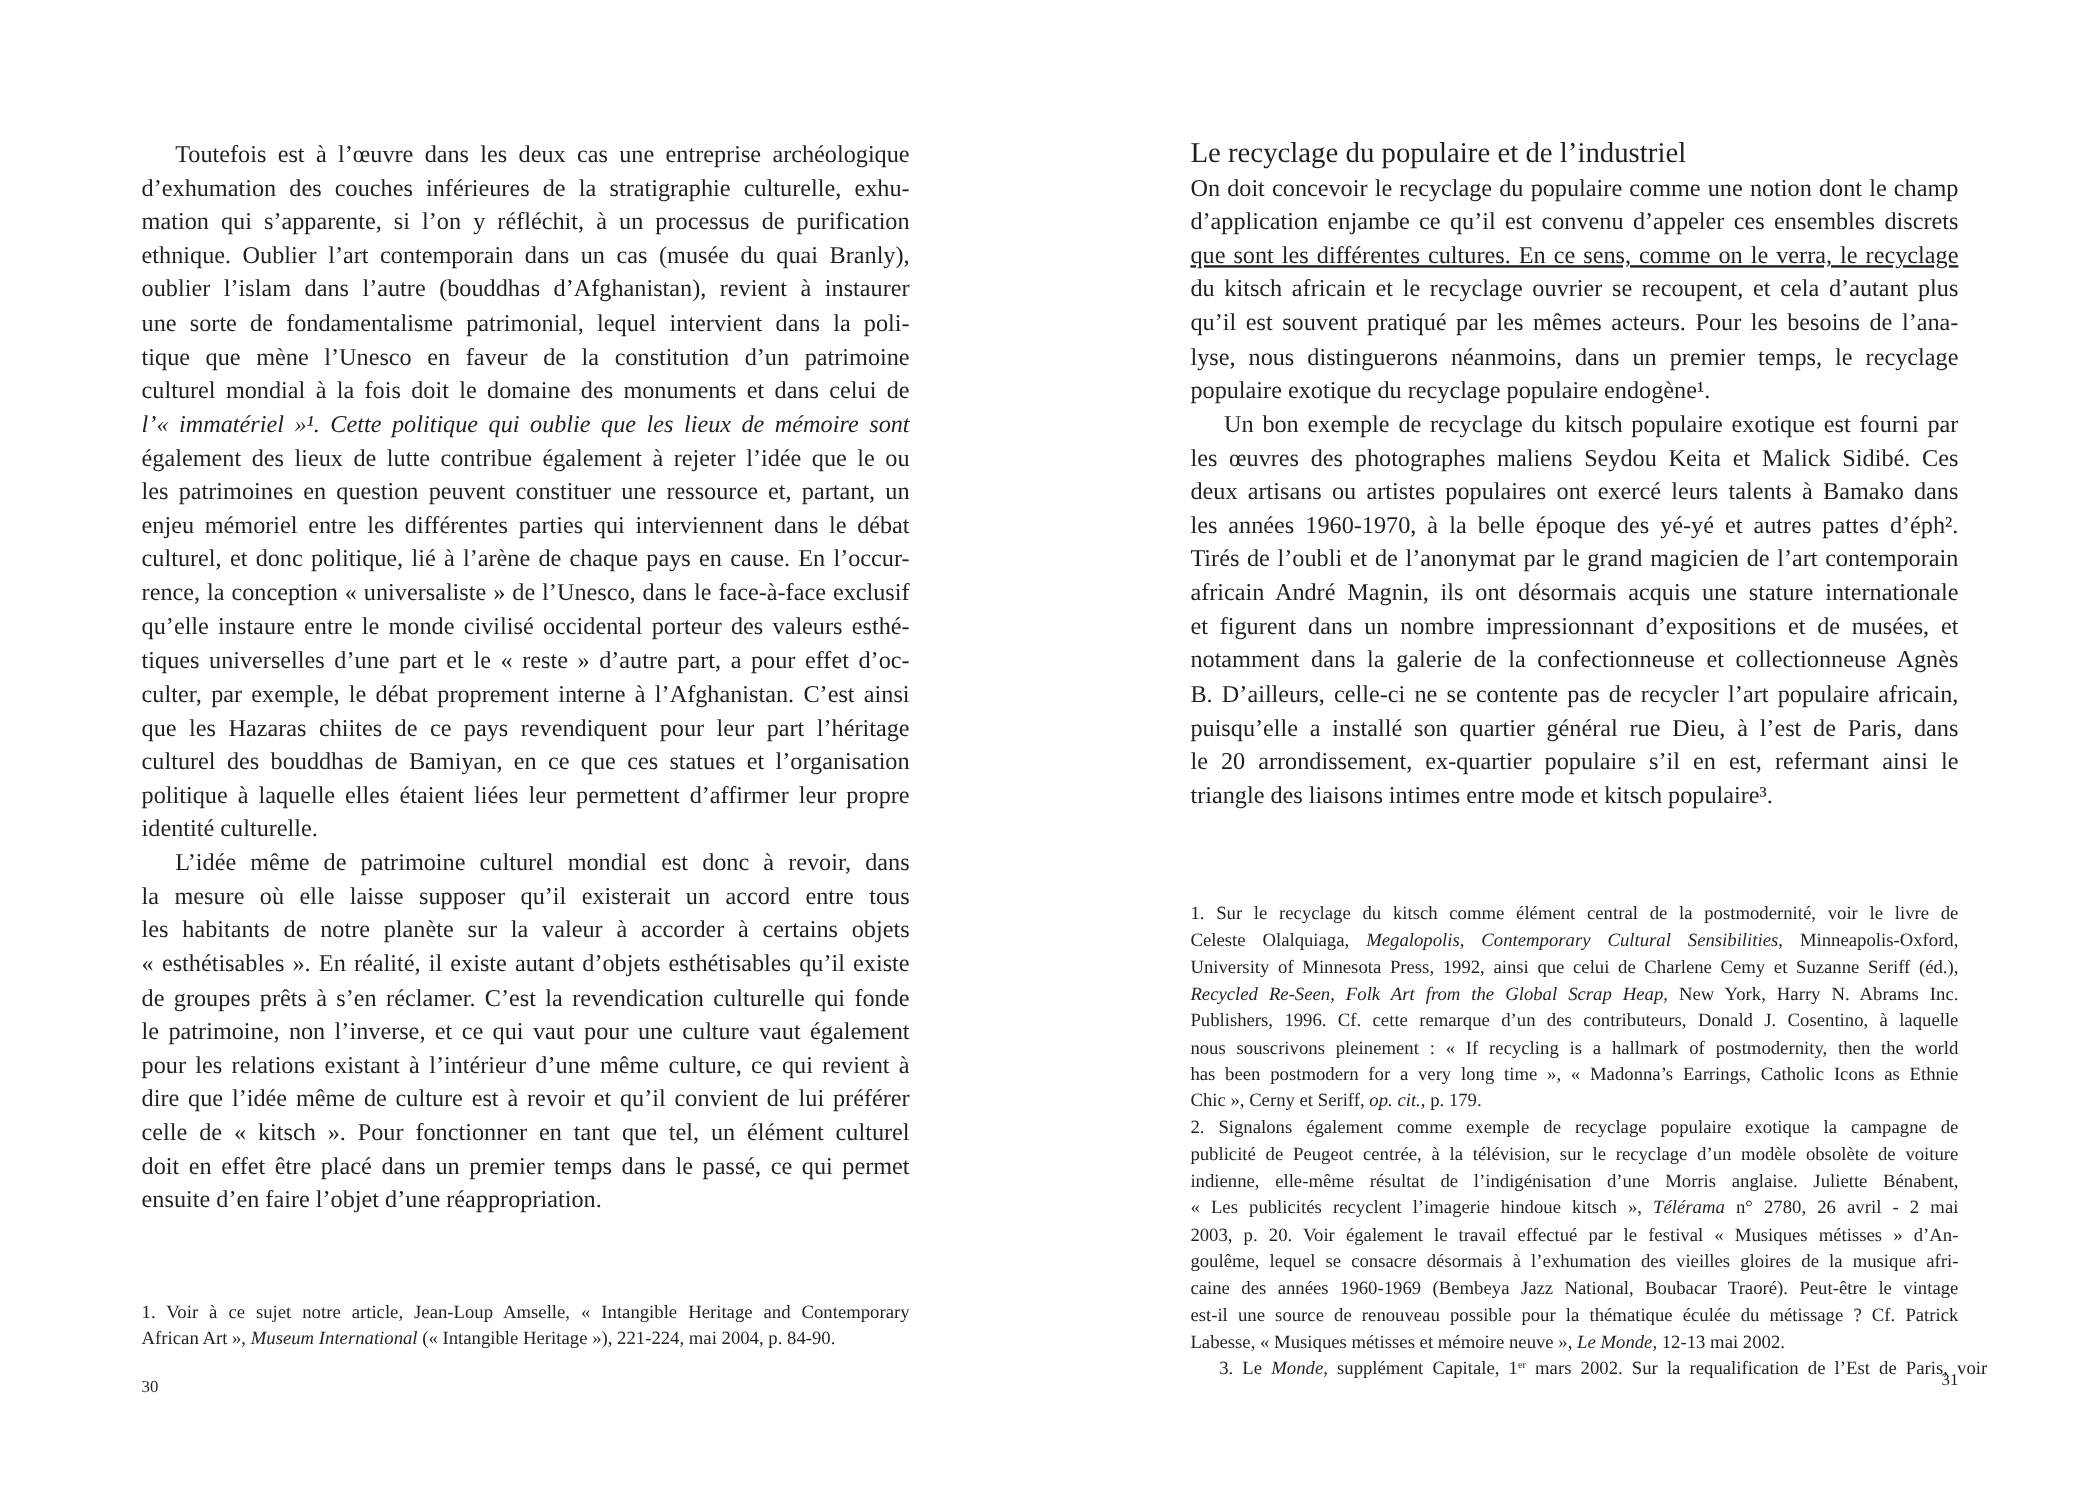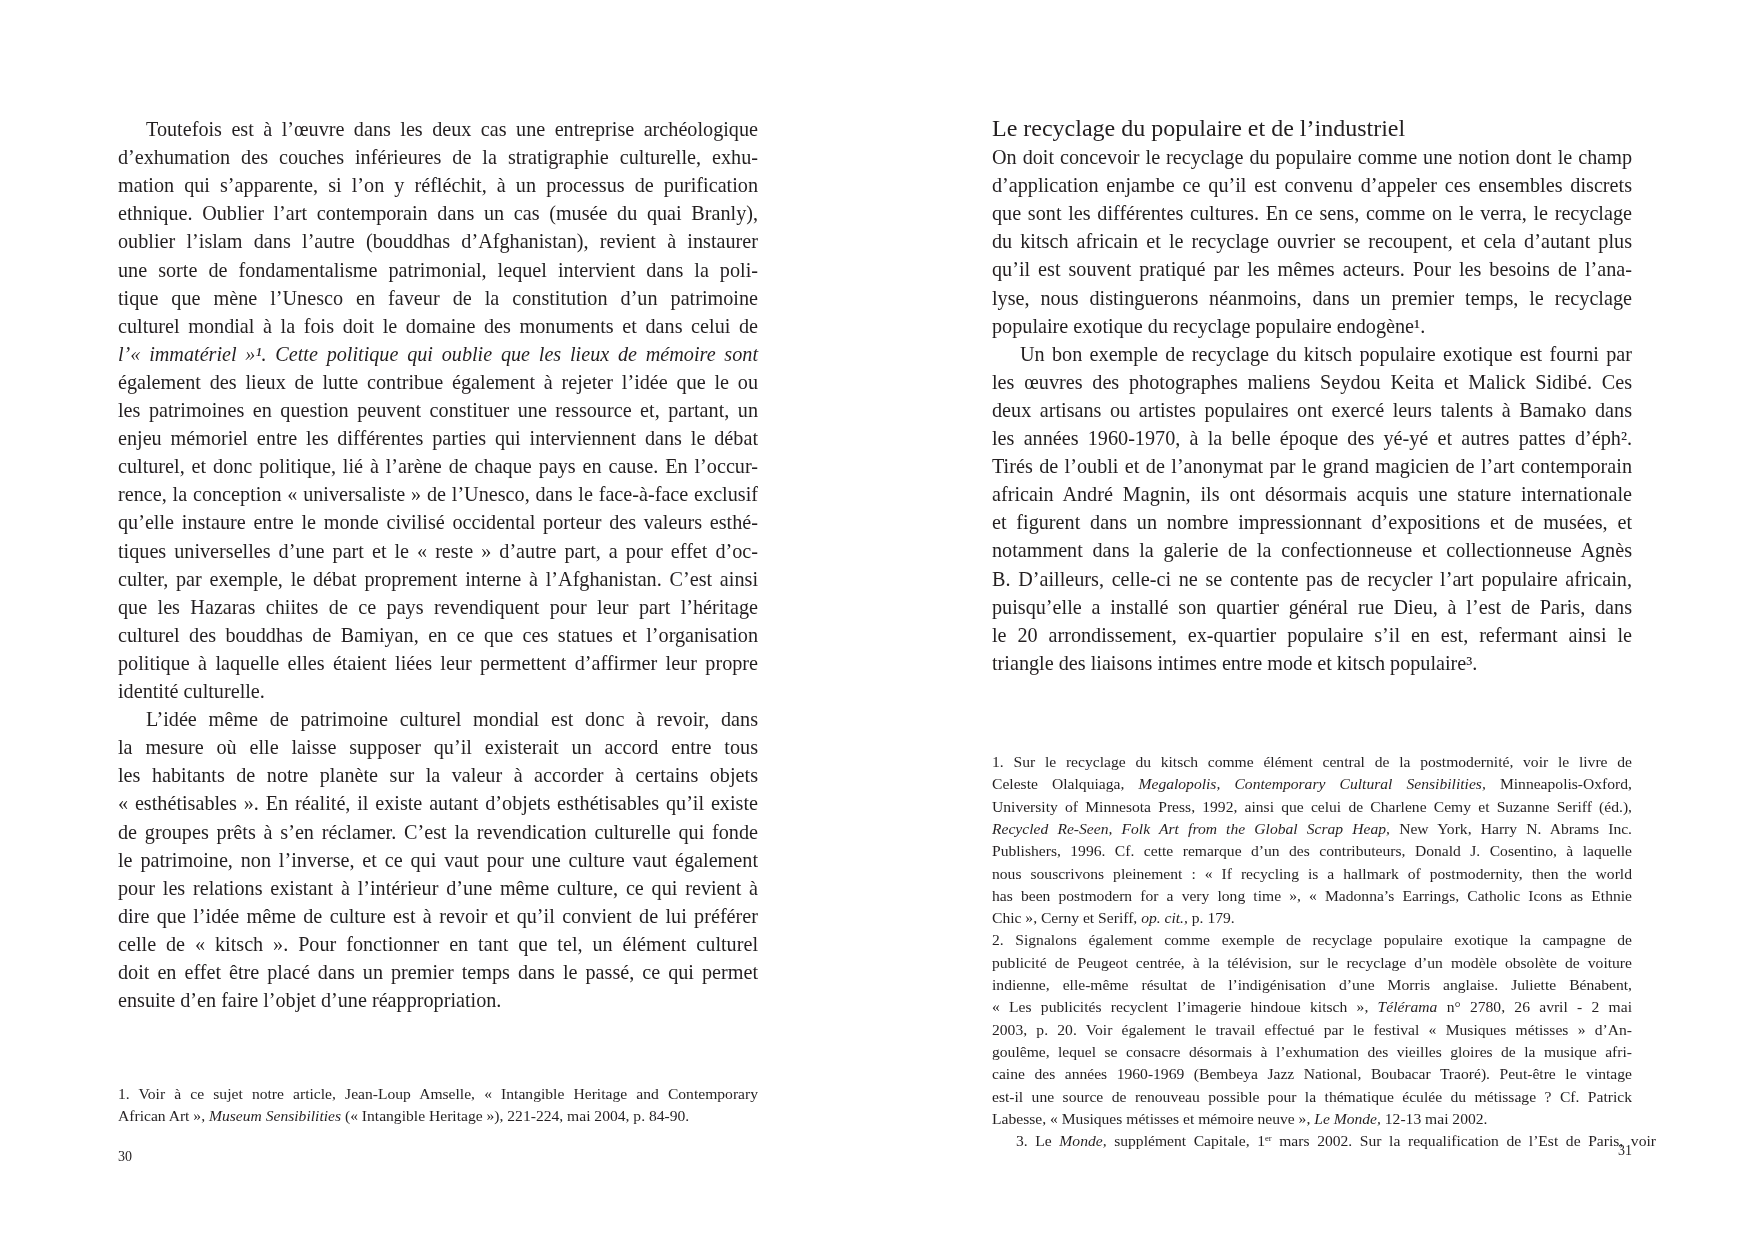--- a/index.html
+++ b/index.html
@@ -55,31 +55,31 @@
       <div class="line" style="top: 817.5px;">de groupes prêts à s’en réclamer. C’est la revendication culturelle qui fonde</div>
       <div class="line" style="top: 845.6px;">le patrimoine, non l’inverse, et ce qui vaut pour une culture vaut également</div>
       <div class="line" style="top: 873.7px;">pour les relations existant à l’intérieur d’une même culture, ce qui revient à</div>
       <div class="line" style="top: 901.8px;">dire que l’idée même de culture est à revoir et qu’il convient de lui préférer</div>
       <div class="line" style="top: 929.9px;">celle de « kitsch ». Pour fonctionner en tant que tel, un élément culturel</div>
       <div class="line" style="top: 958px;">doit en effet être placé dans un premier temps dans le passé, ce qui permet</div>
       <div class="line last" style="top: 986.1px;">ensuite d’en faire l’objet d’une réappropriation.</div>
     </div>
   <div id="left-notes">
       <div class="fn" style="top: 1083px;"><span>1. Voir à ce sujet notre article, Jean-Loup Amselle, « Intangible Heritage and Contemporary</span></div>
-      <div class="fn last" style="top: 1105.2px;"><span>African Art », </span><i>Museum Sensibilities</i><span> (« Intangible Heritage »), 221-224, mai 2004, p. 84-90.</span></div>
+      <div class="fn last" style="top: 1105.2px;"><span>African Art », </span><i>Museum International</i><span> (« Intangible Heritage »), 221-224, mai 2004, p. 84-90.</span></div>
     </div>
   <div class="folio" style="left:0; top:1149px;">30</div>
 </div>
 
 <div class="page page-right">
   <div class="heading" style="top:113px;">Le recyclage du populaire et de l’industriel</div>
   <div id="right-body">
       <div class="line" style="top: 143px;">On doit concevoir le recyclage du populaire comme une notion dont le champ</div>
       <div class="line" style="top: 171.1px;">d’application enjambe ce qu’il est convenu d’appeler ces ensembles discrets</div>
-      <div class="line" style="top: 199.2px;">que sont les différentes cultures. En ce sens, comme on le verra, le recyclage</div>
+      <div class="line" style="top: 199.2px; text-decoration: underline;">que sont les différentes cultures. En ce sens, comme on le verra, le recyclage</div>
       <div class="line" style="top: 227.3px;">du kitsch africain et le recyclage ouvrier se recoupent, et cela d’autant plus</div>
       <div class="line" style="top: 255.4px;">qu’il est souvent pratiqué par les mêmes acteurs. Pour les besoins de l’ana-</div>
       <div class="line" style="top: 283.5px;">lyse, nous distinguerons néanmoins, dans un premier temps, le recyclage</div>
       <div class="line last" style="top: 311.6px;">populaire exotique du recyclage populaire endogène¹.</div>
       <div class="line indent" style="top: 339.7px;">Un bon exemple de recyclage du kitsch populaire exotique est fourni par</div>
       <div class="line" style="top: 367.8px;">les œuvres des photographes maliens Seydou Keita et Malick Sidibé. Ces</div>
       <div class="line" style="top: 395.9px;">deux artisans ou artistes populaires ont exercé leurs talents à Bamako dans</div>
       <div class="line" style="top: 424px;">les années 1960-1970, à la belle époque des yé-yé et autres pattes d’éph².</div>
       <div class="line" style="top: 452.1px;">Tirés de l’oubli et de l’anonymat par le grand magicien de l’art contemporain</div>
       <div class="line" style="top: 480.2px;">africain André Magnin, ils ont désormais acquis une stature internationale</div>

